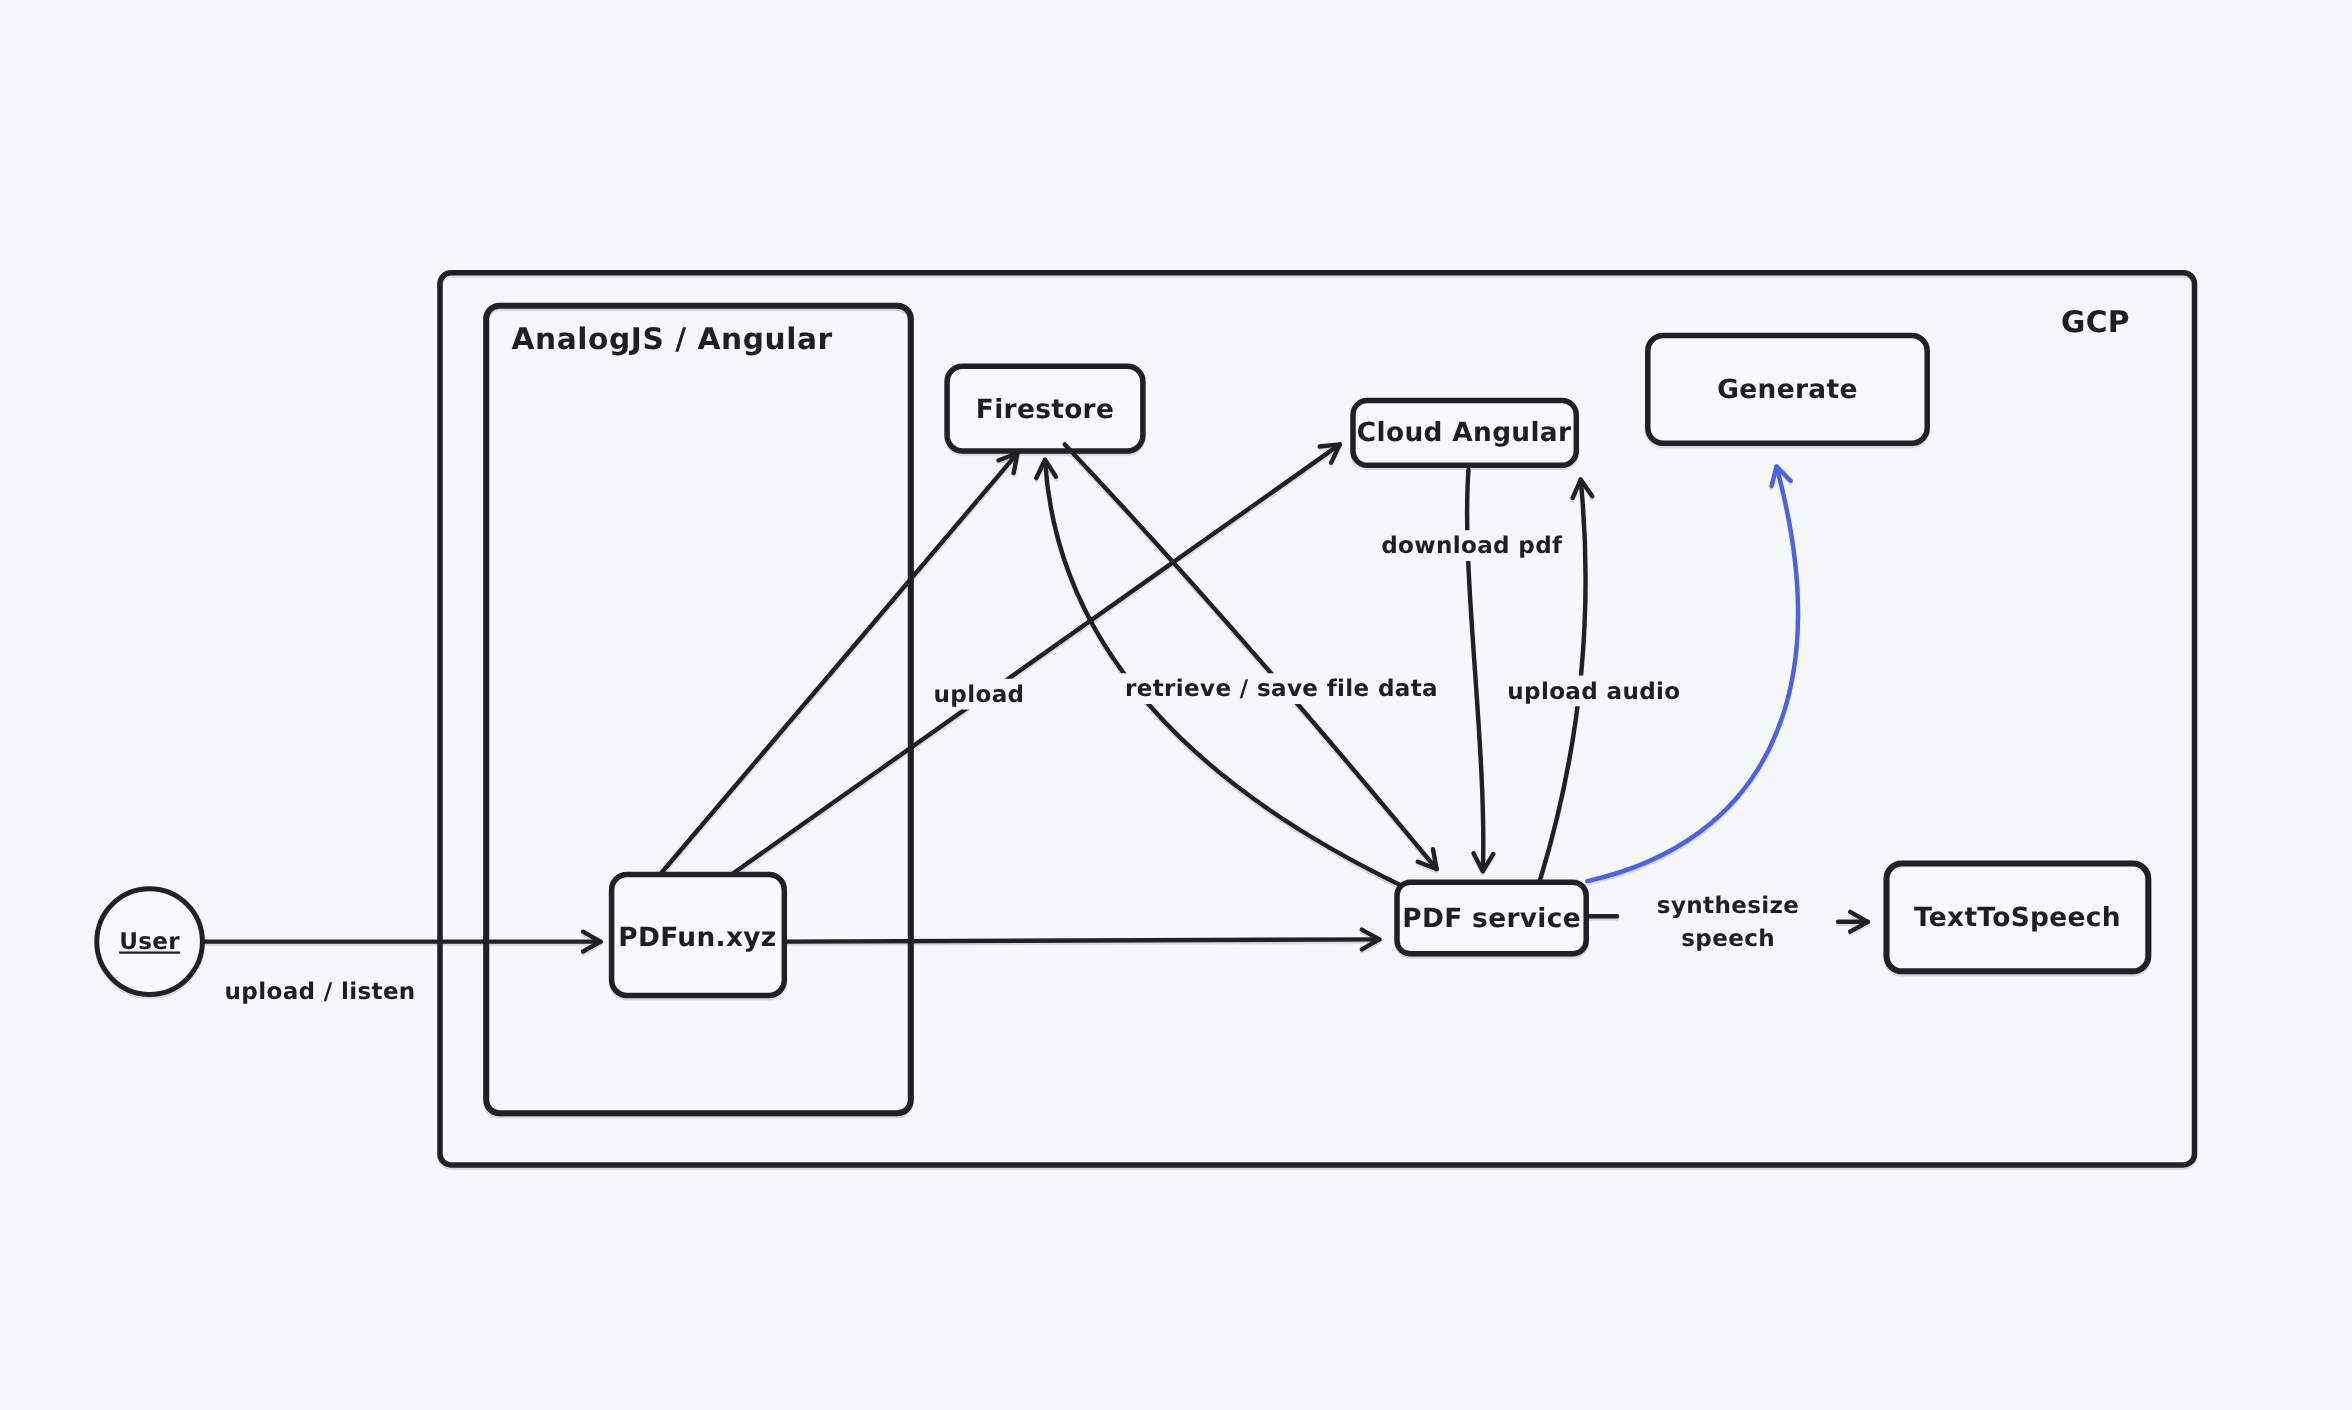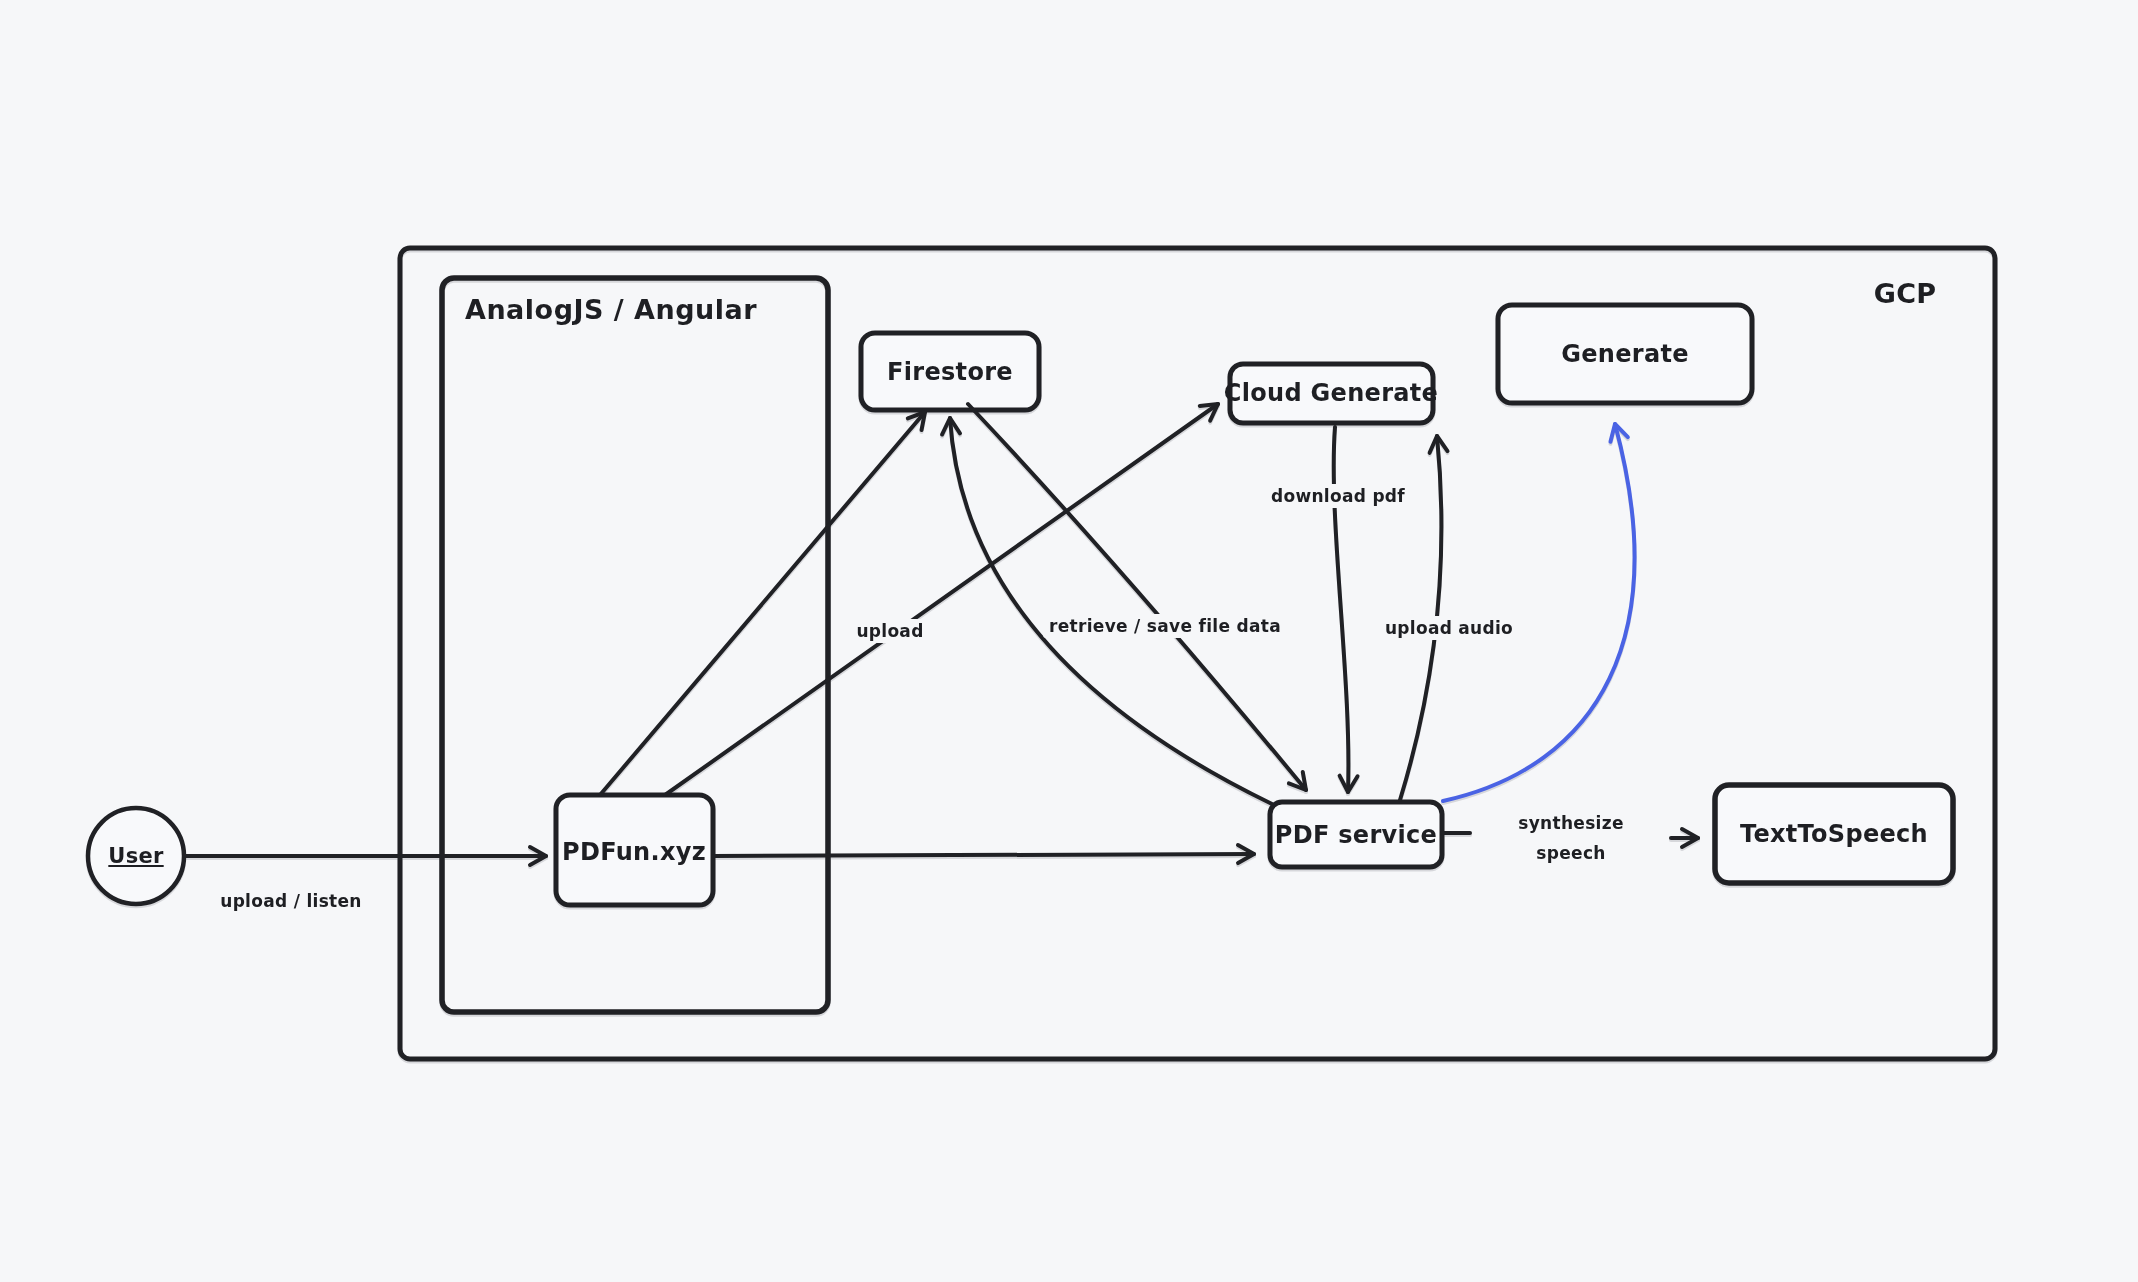--- a/index.html
+++ b/index.html
@@ -28,21 +28,21 @@
     position: absolute;
     transform: translate(-50%, -50%);
     font-weight: 700;
     color: #1e1f23;
     white-space: nowrap;
     letter-spacing: 0.3px;
     text-align: center;
   }
   .node-lbl  { font-size: 24px; }
   .container-lbl { font-size: 27px; }
-  .edge-lbl  { font-size: 17px; background: #f6f7f9; padding: 2px 6px; border-radius: 3px; }
+  .edge-lbl  { font-size: 21px; background: #f6f7f9; padding: 2px 6px; border-radius: 3px; }
   .user-lbl  { font-size: 21px; text-decoration: underline; }
   .left-anchor { transform: translate(0, -50%); }
   .two-line { line-height: 30px; }
 </style>
 </head>
 <body>
 
 <div class="canvas">
 
   <svg class="shapes" viewBox="0 0 2138 1282">
@@ -78,21 +78,21 @@
     <path d="M1442,833 L1470,833" fill="none" stroke="#202125" stroke-width="4" stroke-linecap="round"></path>
     <path d="M1671,838 L1698,838" fill="none" stroke="#202125" stroke-width="4" stroke-linecap="round" marker-end="url(#ah-dark)"></path>
   </svg>
 
   <div class="lbl container-lbl" style="left:1905px; top:293px;">GCP</div>
   <div class="lbl container-lbl left-anchor" style="left:465px; top:309px; letter-spacing:0.5px;">AnalogJS / Angular</div>
 
   <div class="lbl user-lbl" style="left:136px; top:856px;">User</div>
   <div class="lbl node-lbl" style="left:634px; top:852px;">PDFun.xyz</div>
   <div class="lbl node-lbl" style="left:950px; top:372px;">Firestore</div>
-  <div class="lbl node-lbl" style="left:1331px; top:393px;">Cloud Generate</div>
+  <div class="lbl node-lbl" style="left:1331px; top:393px;">Cloud Angular</div>
   <div class="lbl node-lbl" style="left:1625px; top:354px;">Generate</div>
   <div class="lbl node-lbl" style="left:1356px; top:835px;">PDF service</div>
   <div class="lbl node-lbl" style="left:1834px; top:834px;">TextToSpeech</div>
 
   <div class="lbl edge-lbl" style="left:291px; top:901px;text-align:center;">upload / listen</div>
   <div class="lbl edge-lbl" style="left:890px; top:631px;">upload</div>
   <div class="lbl edge-lbl" style="left:1165px; top:626px;">retrieve / save file data</div>
   <div class="lbl edge-lbl" style="left:1338px; top:496px;">download pdf</div>
   <div class="lbl edge-lbl" style="left:1449px; top:628px;">upload audio</div>
 

